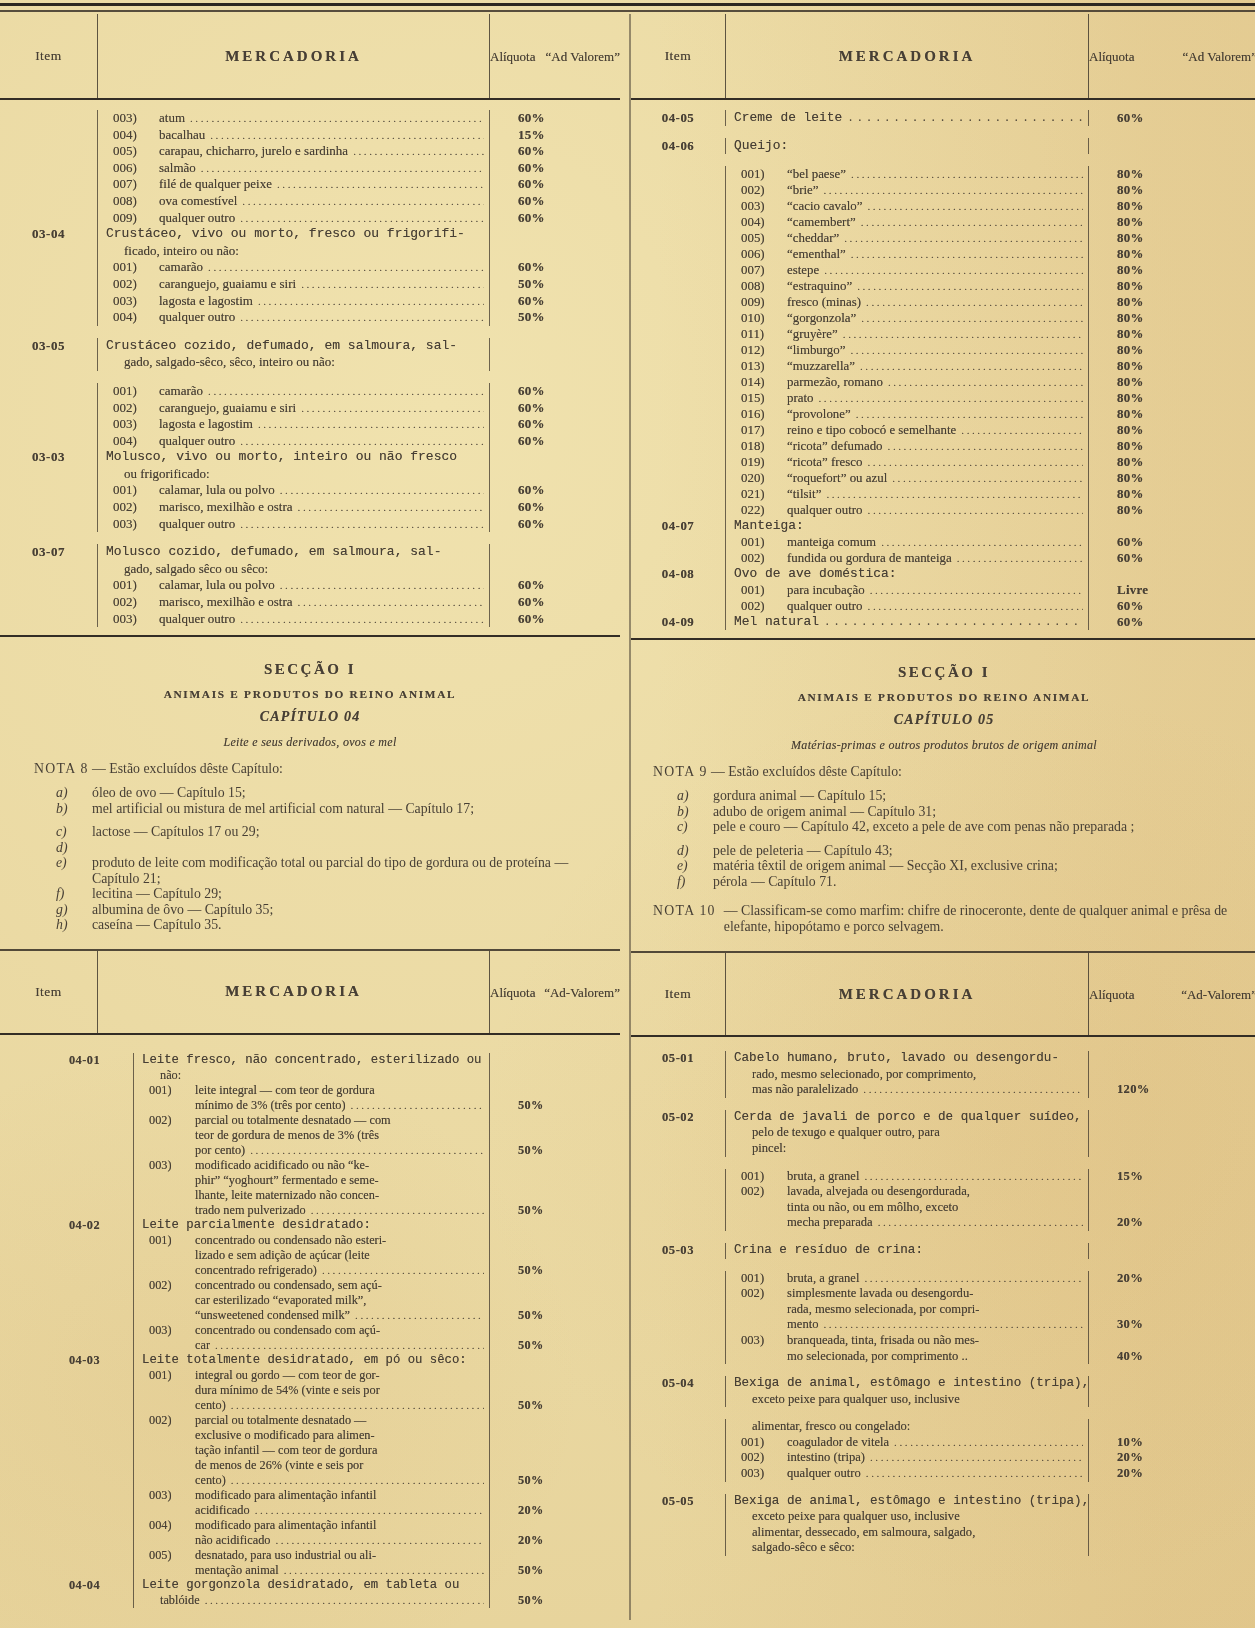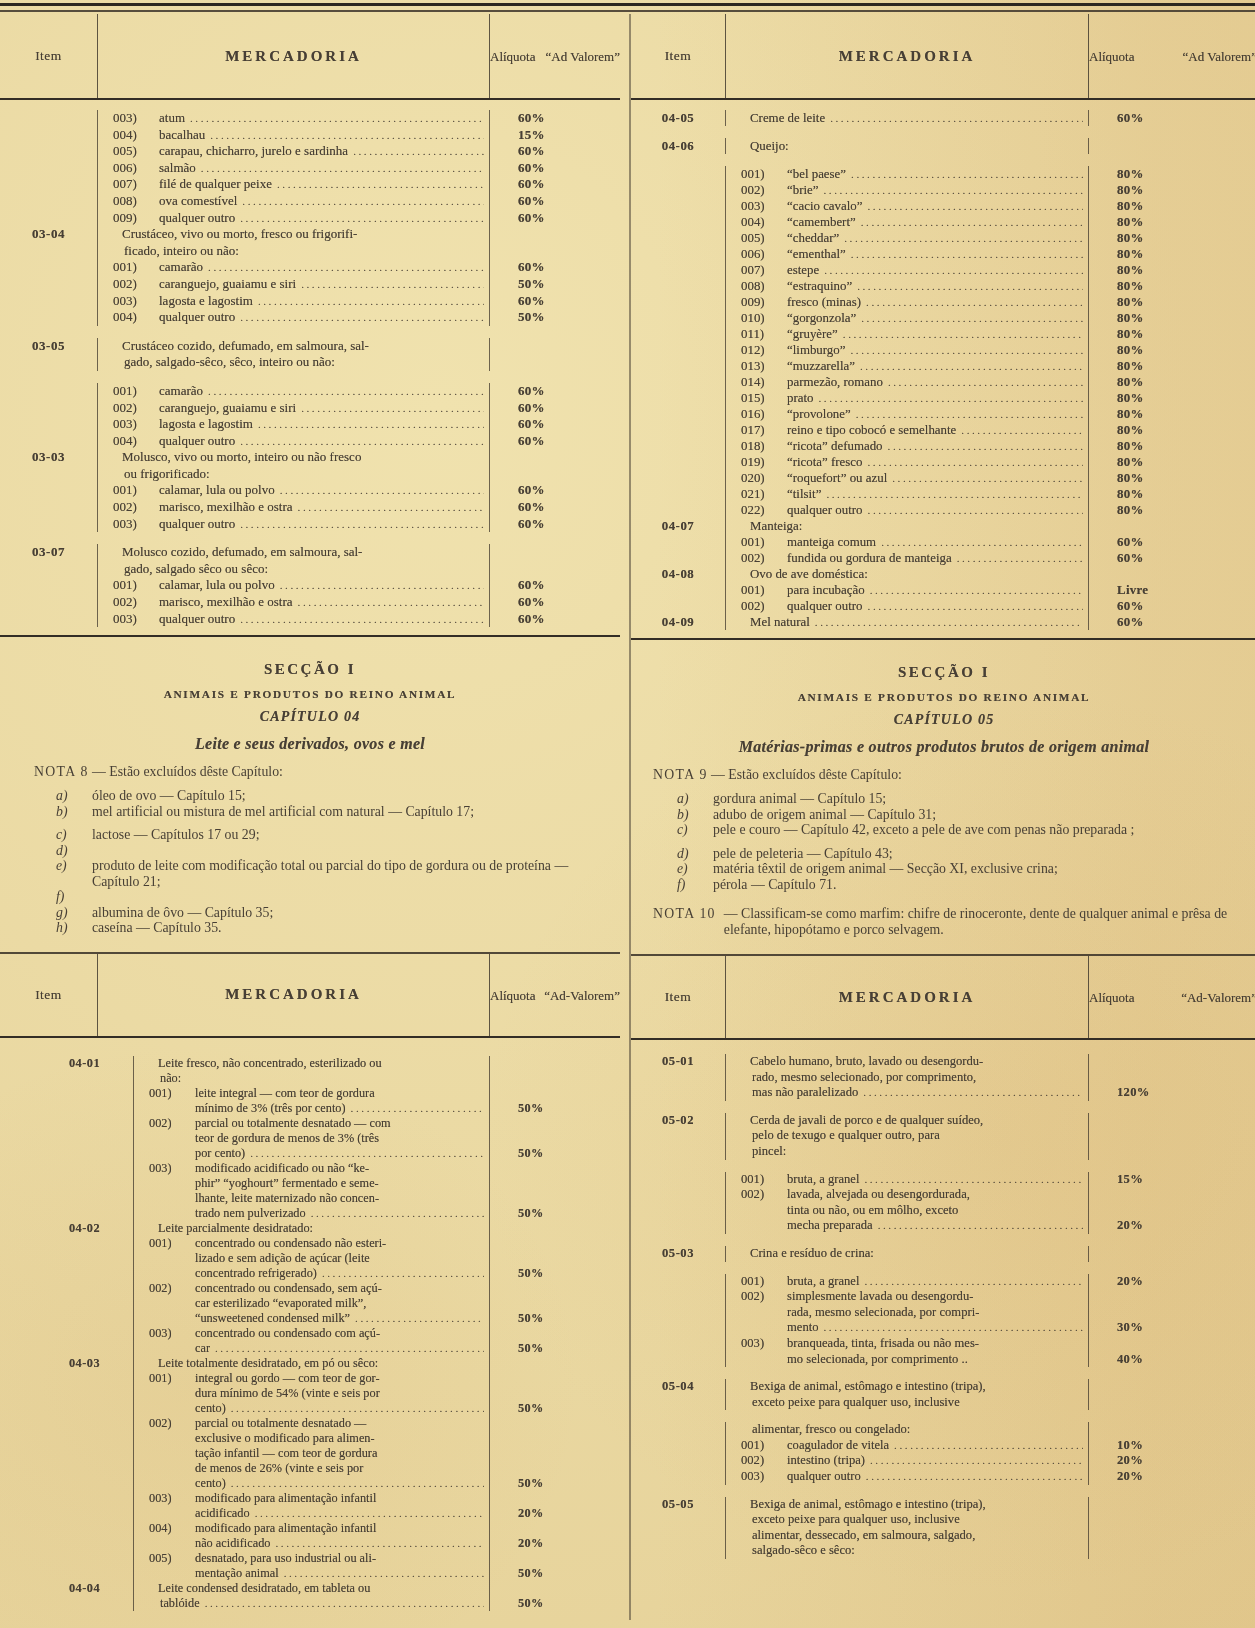--- a/index.html
+++ b/index.html
@@ -34,40 +34,40 @@
   .row{display:grid;grid-template-columns:97px 1fr 130px;white-space:nowrap;}
   .col-right .row{grid-template-columns:94px 1fr 168px;}
   .t1 .row{height:16.6px;line-height:16.6px;font-size:13px;}
   .t2 .row{height:15px;line-height:15px;font-size:12.3px;}
   .t3 .row{height:16px;line-height:16px;font-size:12.9px;}
   .t4 .row{height:15.6px;line-height:15.6px;font-size:12.6px;}
   .row.gap{margin-top:12px;}
   .c-item{text-align:center;font-weight:700;letter-spacing:.5px;}
   .c-merc{border-left:1.6px solid rgba(58,50,40,.72);border-right:1.6px solid rgba(58,50,40,.72);
     padding-right:5px;overflow:hidden;display:flex;align-items:baseline;}
-  .m0{padding-left:24px;}
+  .m0{padding-left:8px;font-family:Liberation Mono, monospace;}
   .m1{padding-left:26px;}
   .m2{padding-left:15px;}
   .m3{padding-left:61px;}
   .num{flex:0 0 46px;}
   .txt{flex:0 0 auto;}
   .dots{flex:1 1 auto;overflow:hidden;letter-spacing:2.6px;opacity:.88;padding-left:5px;font-size:11px;}
   .c-rate{font-weight:700;padding-left:28px;letter-spacing:.3px;}
   .trule{border-top:2.5px solid #332d25;margin-top:8px;}
   .t2,.t4{border-top:2px solid rgba(55,47,38,.85);margin-top:16px;}
   .t2 .thead,.t4 .thead{height:82px;}
   .t2 .tbody{padding-top:18px;margin-left:36px;}
   .t4 .tbody{padding-top:14px;}
 
   
   .sec-block{text-align:center;margin-top:24px;text-shadow:0 0 .5px rgba(70,60,45,.5);}
   .sec-seccao{font-size:15px;font-weight:700;letter-spacing:2.5px;}
   .sec-reino{margin-top:10px;font-size:11.3px;font-weight:700;letter-spacing:1.7px;}
   .sec-cap{margin-top:9px;font-size:14px;font-weight:700;font-style:italic;letter-spacing:1.2px;}
-  .sec-titulo{margin-top:10px;font-size:16px;font-style:italic;letter-spacing:.3px;font-weight:bold;}
+  .sec-titulo{margin-top:10px;font-size:12px;font-style:italic;letter-spacing:.3px;}
 
   
   .nota{margin-top:10px;font-size:13.8px;}
   .nota-head{padding-left:34px;line-height:17px;}
   .nota-head .nlabel{letter-spacing:1.3px;}
   .col-right .nota-head{padding-left:22px;}
   .nota-items{margin-top:8px;}
   .nota-item{display:flex;padding-left:56px;line-height:15.5px;}
   .col-right .nota-item{padding-left:46px;}
   .nota-item .nl{flex:0 0 36px;font-style:italic;}
@@ -371,20 +371,21 @@
           </div>
           <div class="nota-item">
             <span class="nl">d)</span>
           </div>
           <div class="nota-item">
             <span class="nl">e)</span>
             <span class="nt">produto de leite com modificação total ou parcial do tipo de gordura ou de proteína — Capítulo 21;</span>
           </div>
           <div class="nota-item">
             <span class="nl">f)</span>
+            <span class="nt">lecitina — Capítulo 29;</span>
           </div>
           <div class="nota-item">
             <span class="nl">g)</span>
             <span class="nt">albumina de ôvo — Capítulo 35;</span>
           </div>
           <div class="nota-item">
             <span class="nl">h)</span>
             <span class="nt">caseína — Capítulo 35.</span>
           </div>
         </div>
@@ -663,21 +664,21 @@
             <div class="c-item"></div>
             <div class="c-merc m3">
               <span class="txt">mentação animal</span>
               <span class="dots">..............................................................................................................</span>
             </div>
             <div class="c-rate">50%</div>
           </div>
           <div class="row">
             <div class="c-item">04-04</div>
             <div class="c-merc m0">
-              <span class="txt">Leite condensed desidratado, em tableta ou</span>
+              <span class="txt">Leite gorgonzola desidratado, em tableta ou</span>
             </div>
             <div class="c-rate"></div>
           </div>
           <div class="row">
             <div class="c-item"></div>
             <div class="c-merc m1">
               <span class="txt">tablóide</span>
               <span class="dots">..............................................................................................................</span>
             </div>
             <div class="c-rate">50%</div>

